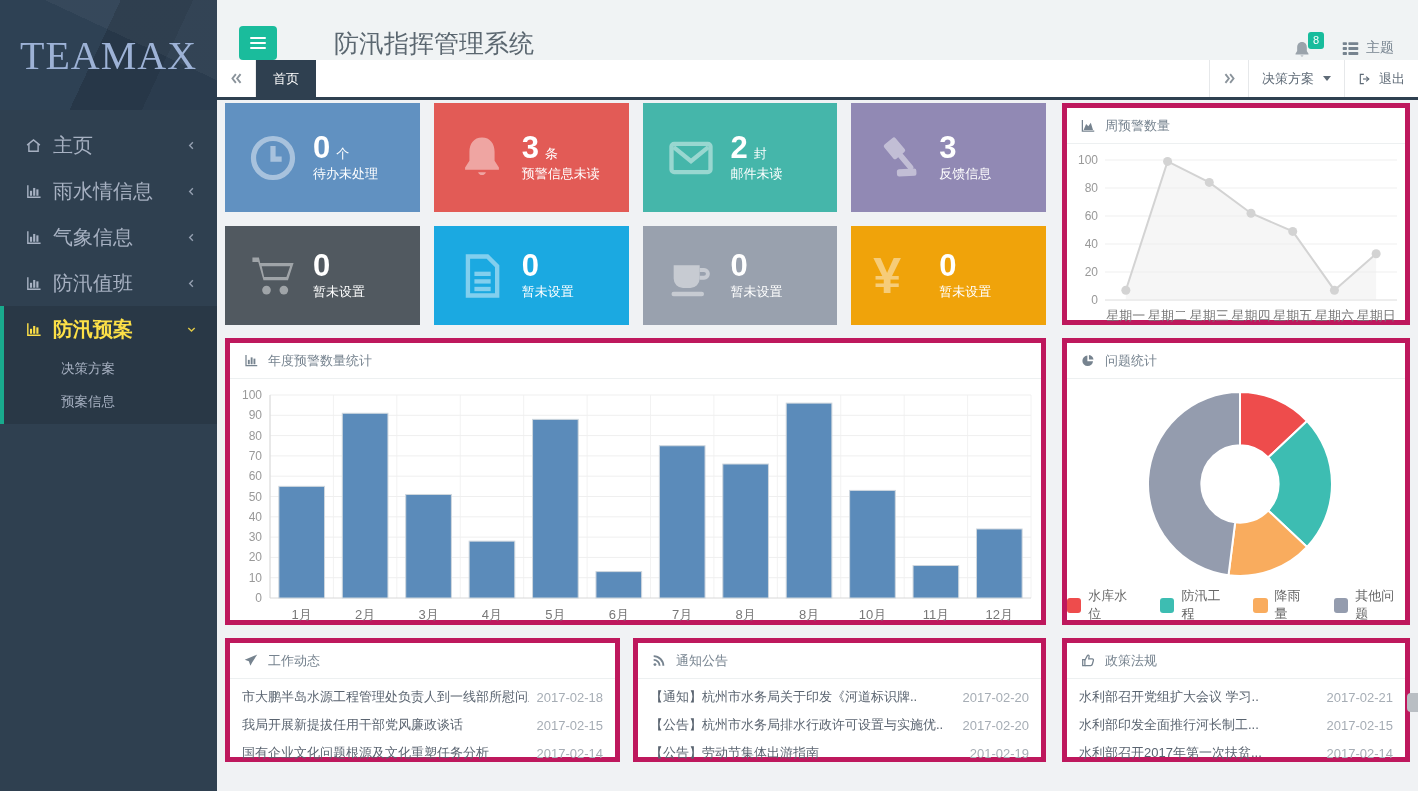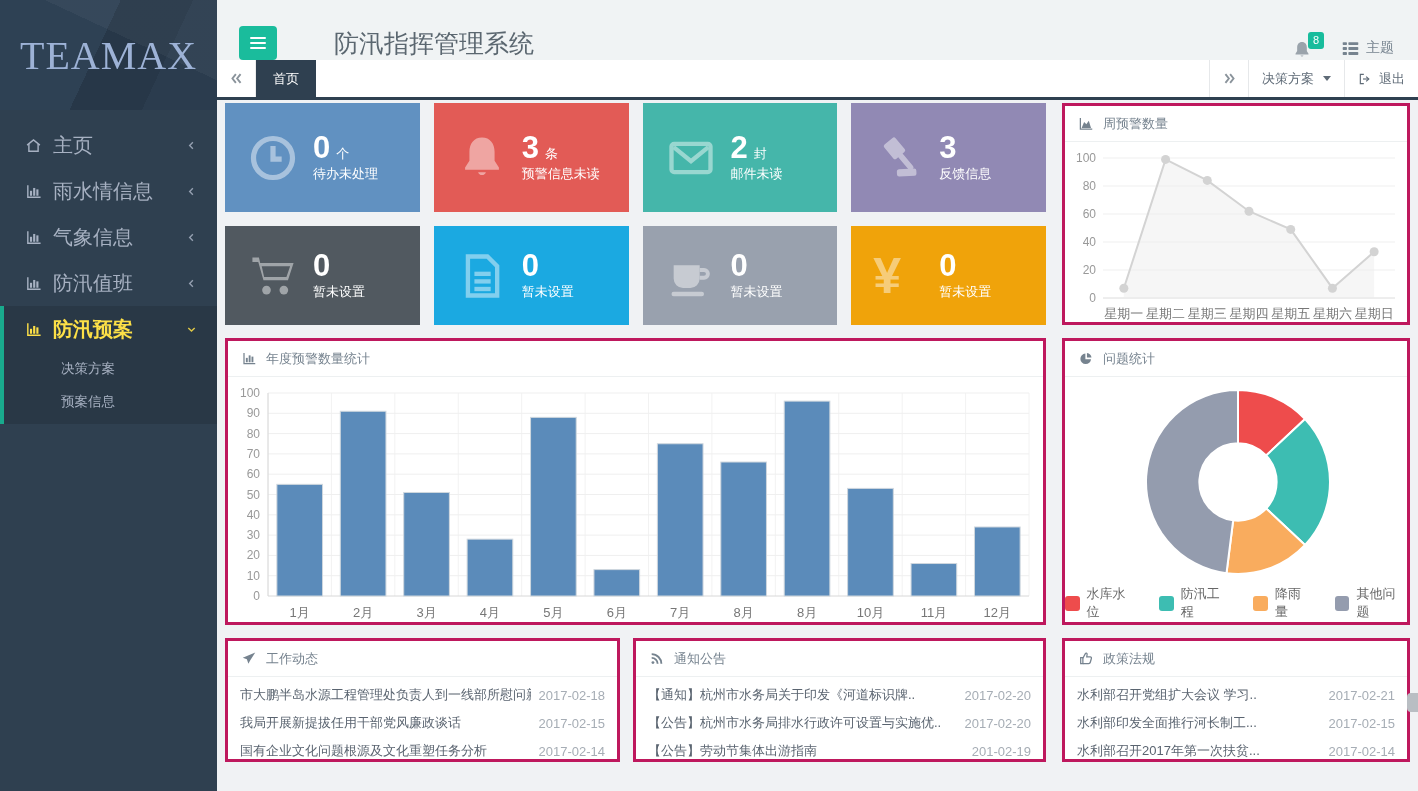--- a/index.html
+++ b/index.html
@@ -67,21 +67,21 @@
   .card { display:flex; align-items:center; padding:0 18px 0 22px; color:#fff; cursor:pointer; }
   .card-icon { width:66px; flex:none; opacity:.45; display:flex; align-items:center; }
   .card-icon svg { width:52px; height:52px; }
   .card-icon .yen-glyph { font-size:50px; font-weight:bold; line-height:1; }
   .card-text { }
   .card-value-line { display:flex; align-items:baseline; gap:6px; }
   .card-value { font-size:31px; font-weight:bold; line-height:1.05; }
   .card-unit { font-size:13px; }
   .card-label { font-size:13px; }
 
-  .panel { background:#fff; border:3px solid #be185d; }
+  .panel { background:#fff; border:5px solid #be185d; }
   .panel-header { height:36px; display:flex; align-items:center; gap:9px; padding:0 13px;
     color:#76838f; font-size:13px; border-bottom:1px solid #edf0f1; }
   .panel-header svg { width:16px; height:15px; flex:none; }
   .panel-body { position:relative; }
 
   .panel-weekly { height:222px; }
   .panel-weekly .panel-body { height:184px; }
   .panel-bar { height:287px; }
   .panel-bar .panel-body { height:249px; }
   .panel-donut { height:287px; }

